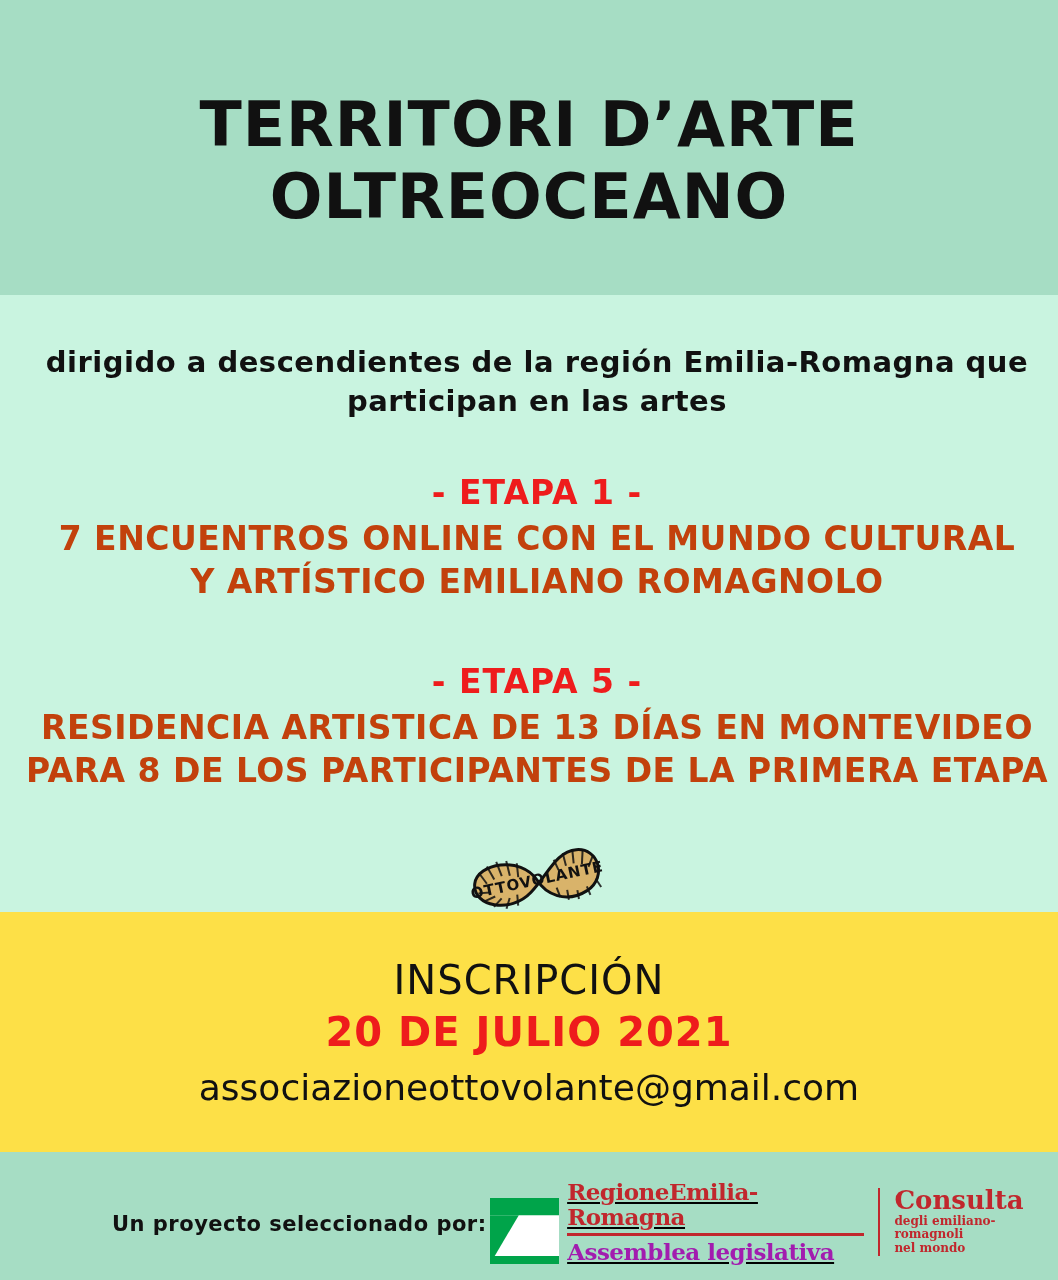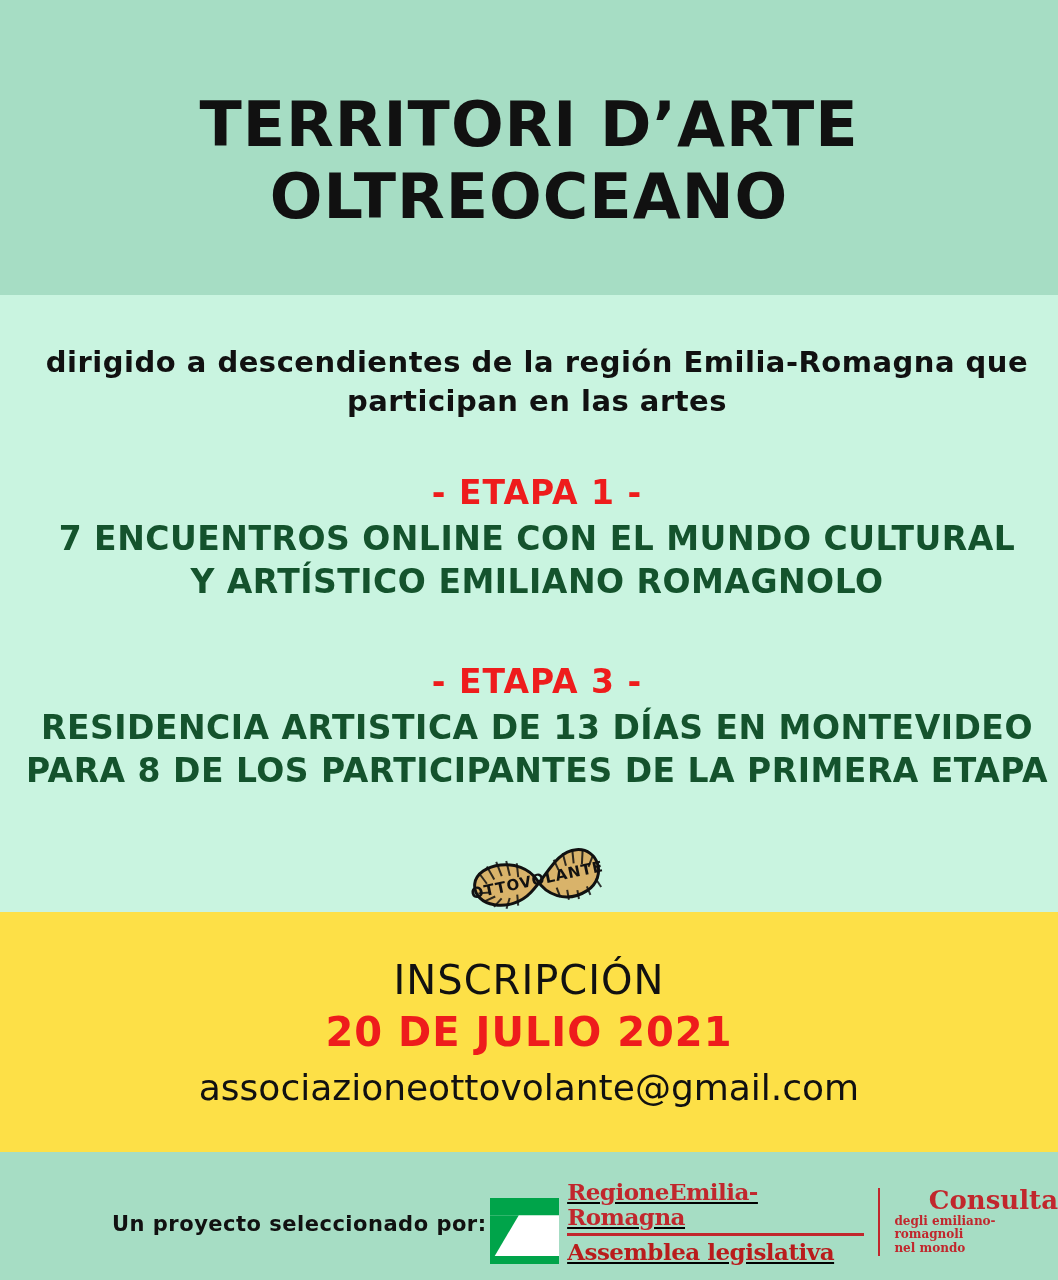--- a/index.html
+++ b/index.html
@@ -67,21 +67,21 @@
     margin-top: 52px;
   }
   .stage-label {
     color: #ee1c1c;
     font-weight: bold;
     font-size: 33px;
     letter-spacing: 1px;
     margin-bottom: 6px;
   }
   .stage-text {
-    color: #14532d;
+    color: #c2410c;
     font-weight: bold;
     font-size: 33px;
     line-height: 1.3;
     letter-spacing: 0.5px;
     white-space: pre-line;
   }
   .stage-block.second {
     margin-top: 58px;
   }
 
@@ -219,42 +219,41 @@
   .logo-region-text .rule {
     height: 3px;
     background: #c1272d;
     margin: 3px 0;
     width: 100%;
   }
   .logo-region-text .l2 {
     font-family: "DejaVu Serif", serif;
     font-weight: bold;
     font-size: 23px;
-    color: #b91c1c;
+    color: #a21caf;
     letter-spacing: -0.5px;
     line-height: 1.1;
   }
   .logo-divider {
     width: 3px;
     height: 68px;
     background: #c1272d;
     margin: 0 14px;
   }
   .logo-consulta {
     display: flex;
     flex-direction: column;
     justify-content: center;
   }
   .logo-consulta .c1 {
     font-family: "DejaVu Serif", serif;
     font-weight: bold;
     font-size: 26px;
     color: #c1272d;
     line-height: 1.05;
-    text-align: right;
   }
   .logo-consulta .c2,
   .logo-consulta .c3 {
     font-family: "DejaVu Serif", serif;
     font-weight: bold;
     font-size: 12px;
     color: #c1272d;
     line-height: 1.15;
   }
 </style>
@@ -273,21 +272,21 @@
     <div class="subtitle">dirigido a descendientes de la región Emilia-Romagna
 que participan en las artes</div>
 
     <div class="stage-block">
       <div class="stage-label">- ETAPA 1 -</div>
       <div class="stage-text">7 ENCUENTROS ONLINE CON EL MUNDO CULTURAL
 Y ARTÍSTICO EMILIANO ROMAGNOLO</div>
     </div>
 
     <div class="stage-block second">
-      <div class="stage-label">- ETAPA 3 -</div>
+      <div class="stage-label">- ETAPA 5 -</div>
       <div class="stage-text">RESIDENCIA ARTISTICA DE 13 DÍAS EN MONTEVIDEO
 PARA 8 DE LOS PARTICIPANTES DE LA PRIMERA ETAPA</div>
     </div>
 
     <div class="mark-wrap">
       <div class="mark">
         <svg width="160" height="78" viewBox="0 0 160 78" xmlns="http://www.w3.org/2000/svg" aria-hidden="true">
           <g transform="rotate(-10 80 39)">
             <path d="M80 39 C 68 12, 24 12, 18 32 C 12 54, 48 68, 72 50 C 92 35, 104 14, 124 16 C 146 18, 150 48, 128 58 C 104 68, 86 54, 80 39 Z" fill="#d9b36a" stroke="#111111" stroke-width="3"></path>
             <g stroke="#111111" stroke-width="2" fill="none" opacity="0.85">

